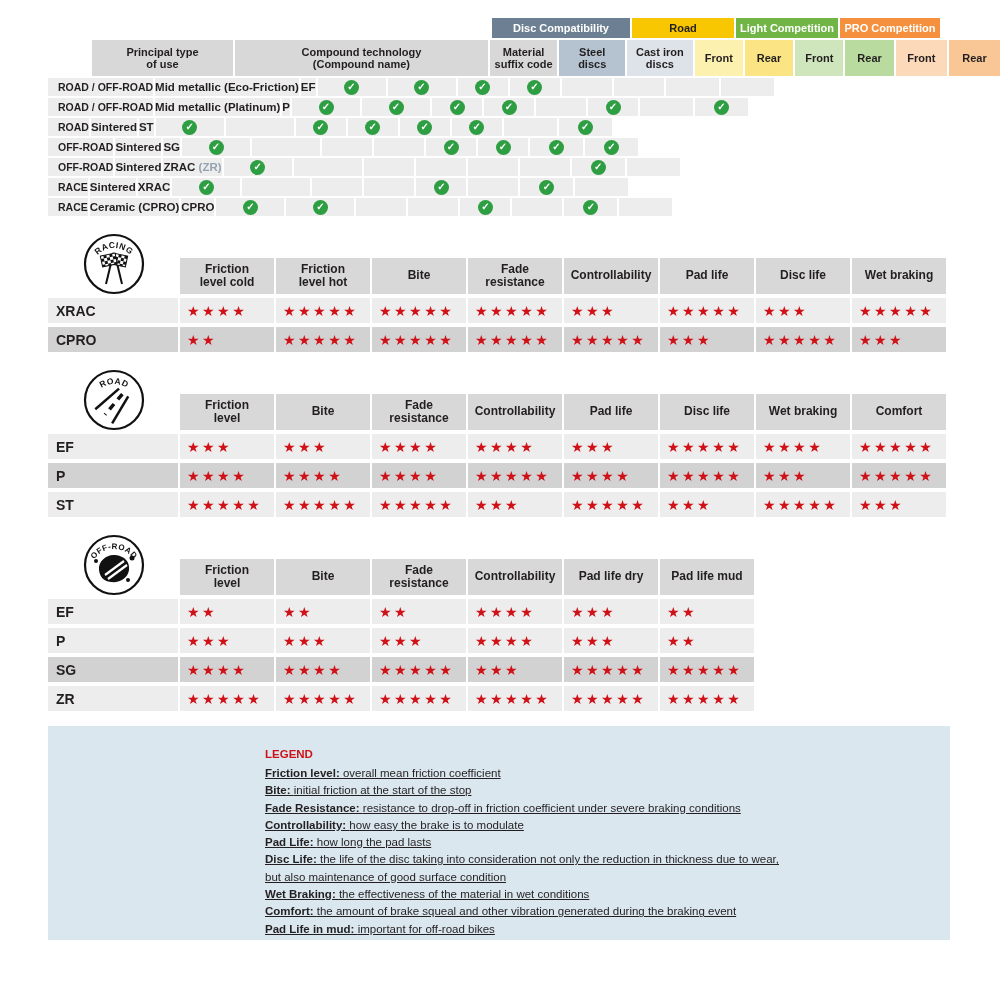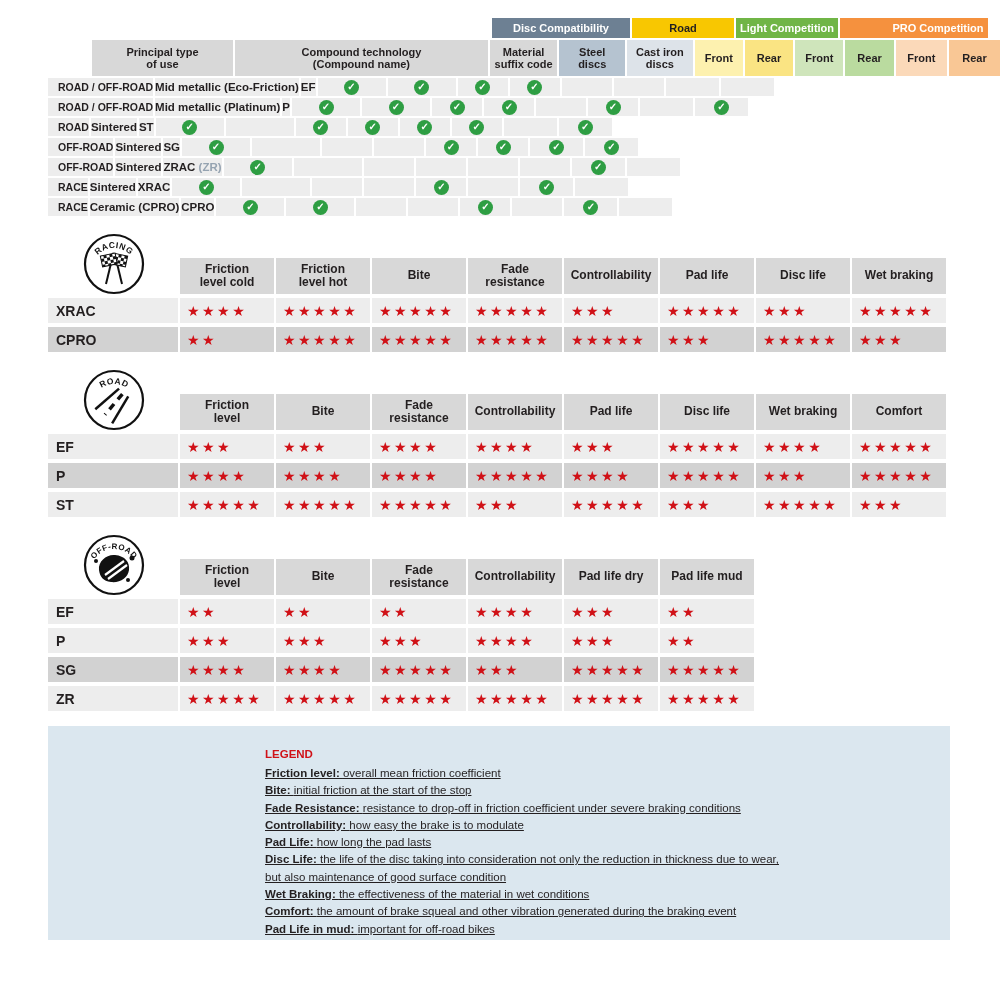--- a/index.html
+++ b/index.html
@@ -8,21 +8,21 @@
   .page{position:relative;width:1000px;min-height:1000px;padding:18px 0 0 48px;box-sizing:border-box;}
   .row{display:flex;gap:2px;margin-bottom:2px;}
   .cell{background:var(--row_gray,#ededed);display:flex;align-items:center;box-sizing:border-box;}
 
   
   .spacer-g{width:442px;background:transparent;}
   .ghead{height:20px;display:flex;align-items:center;justify-content:center;font-weight:bold;font-size:11px;}
   .g-disc{width:138px;background:var(--disc_header,#6d8093);color:#fff;}
   .g-road{width:102px;background:var(--road_header,#f8c701);color:#231f20;}
   .g-light{width:102px;background:var(--light_header,#70b546);color:#fff;}
-  .g-pro{width:100px;background:var(--pro_header,#f5913e);color:#fff;padding-left:48px;}
+  .g-pro{width:100px;background:var(--pro_header,#f5913e);color:#fff;}
   .sub{height:36px;justify-content:center;text-align:center;font-weight:bold;font-size:11px;
        line-height:12.5px;white-space:pre-line;background:var(--header_gray,#d8d8d8);}
   .c-use{width:146px;margin-left:44px;} .c-tech{width:262px;} .c-code{width:70px;}
   .w68{width:68px;} .w50{width:50px;} .w53{width:53px;}
   .t-steel{background:var(--disc_steel,#b5c3d0);} .t-cast{background:var(--disc_cast,#dde3e9);}
   .t-roadf{background:var(--road_front,#fdf1af);} .t-roadr{background:var(--road_rear,#fae483);}
   .t-lightf{background:var(--light_front,#cfe5bb);} .t-lightr{background:var(--light_rear,#badb9f);}
   .t-prof{background:var(--pro_front,#fbd9b9);} .t-pror{background:var(--pro_rear,#f9c795);}
   .drow{height:18px;}
   .drow .use{padding-left:10px;font-weight:bold;font-size:10.5px;}

